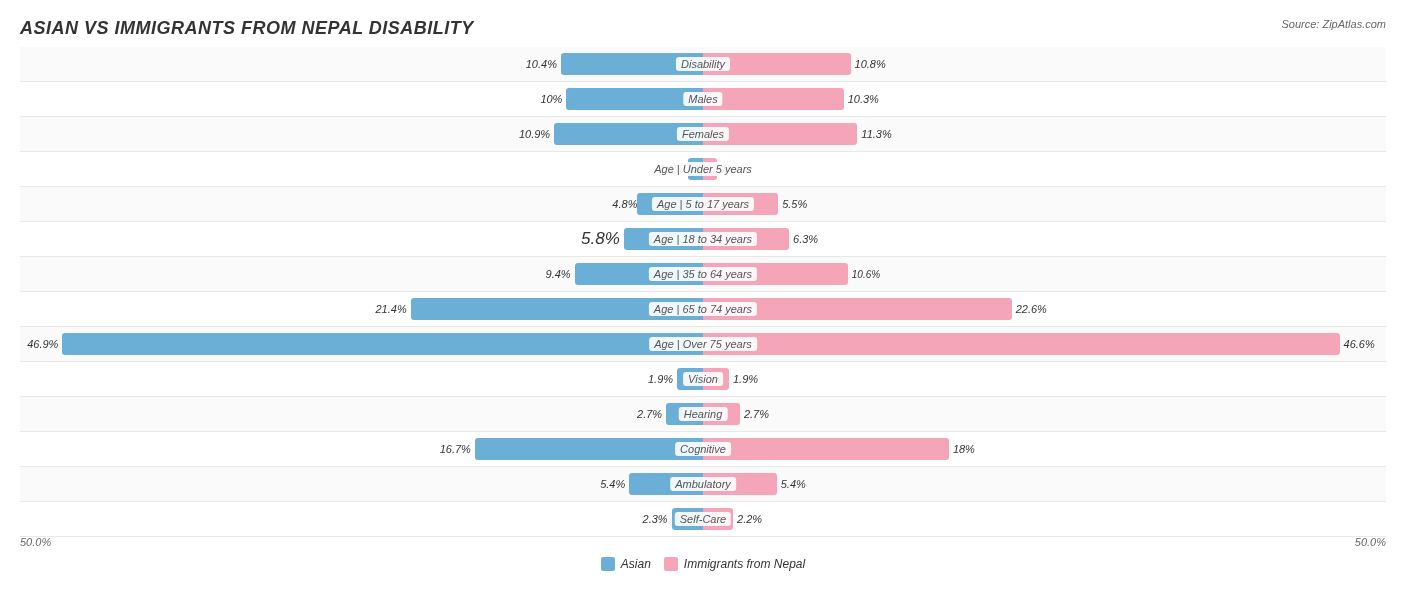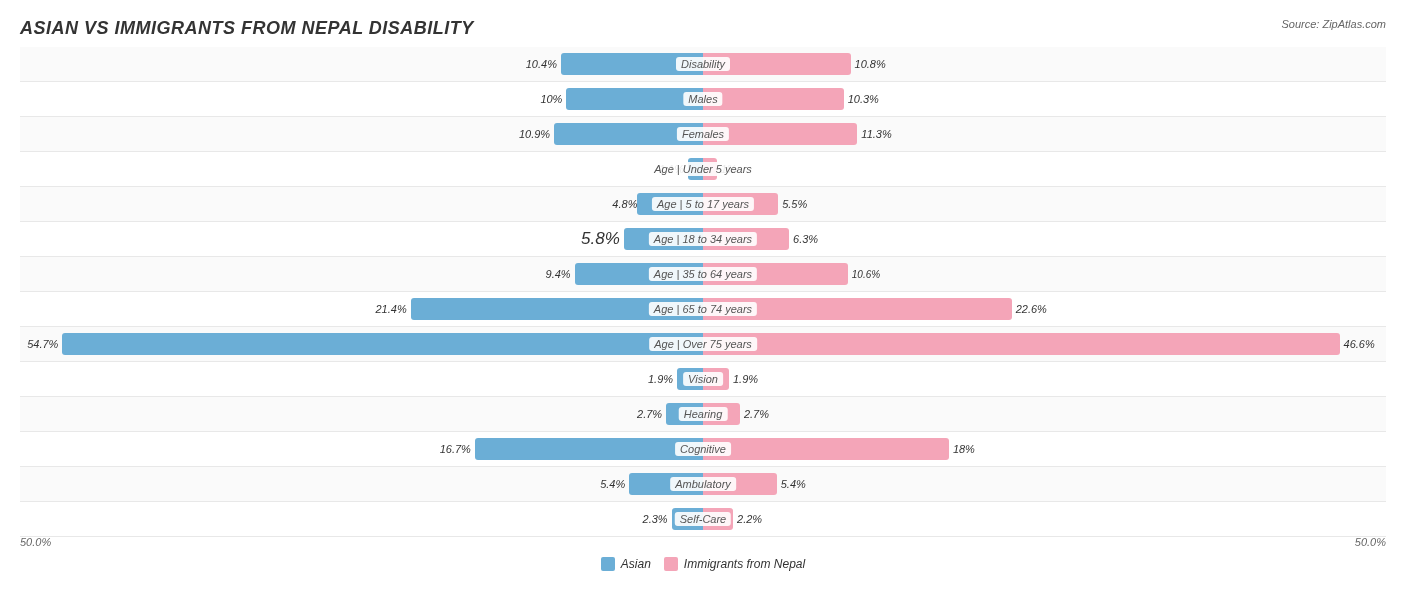--- a/index.html
+++ b/index.html
@@ -301,21 +301,21 @@
       <span class="label-right" style="position:absolute; left:45.2%; padding-left:4px; font-size:11px; color:#333; white-space:nowrap;">
         22.6%
       </span>
     </div>
   </div>
       <div class="bar-row">
     <div class="left-side" style="position:relative;">
       <div class="bar-left" style="width: 93.8%; right:0;">
       </div>
       <span class="label-left" style="position:absolute; right:93.8%; padding-right: 4px; font-size:11px; color:#333; white-space:nowrap;">
-        54.7%
+        46.9%
       </span>
     </div>
     <span class="center-label">Age | Over 75 years</span>
     <div class="right-side" style="position:relative;">
       <div class="bar-right" style="width: 93.2%; left:0;">
       </div>
       <span class="label-right" style="position:absolute; left:93.2%; padding-left:4px; font-size:11px; color:#333; white-space:nowrap;">
         46.6%
       </span>
     </div>

